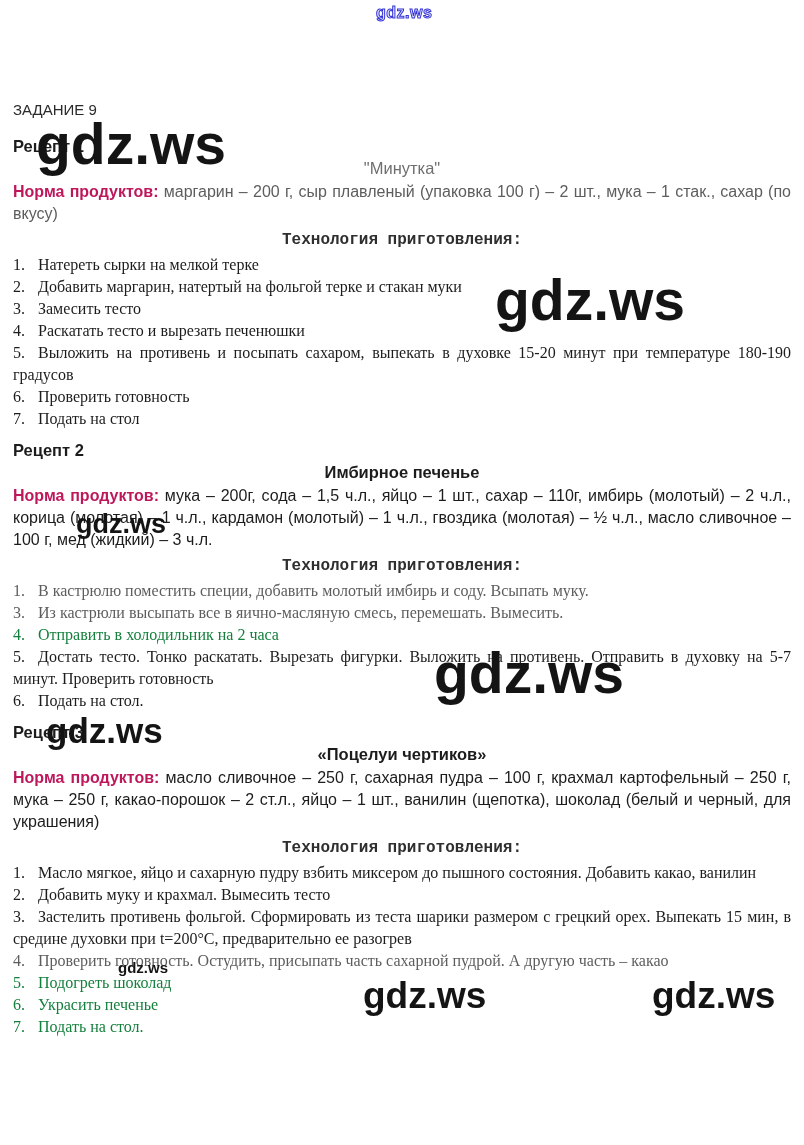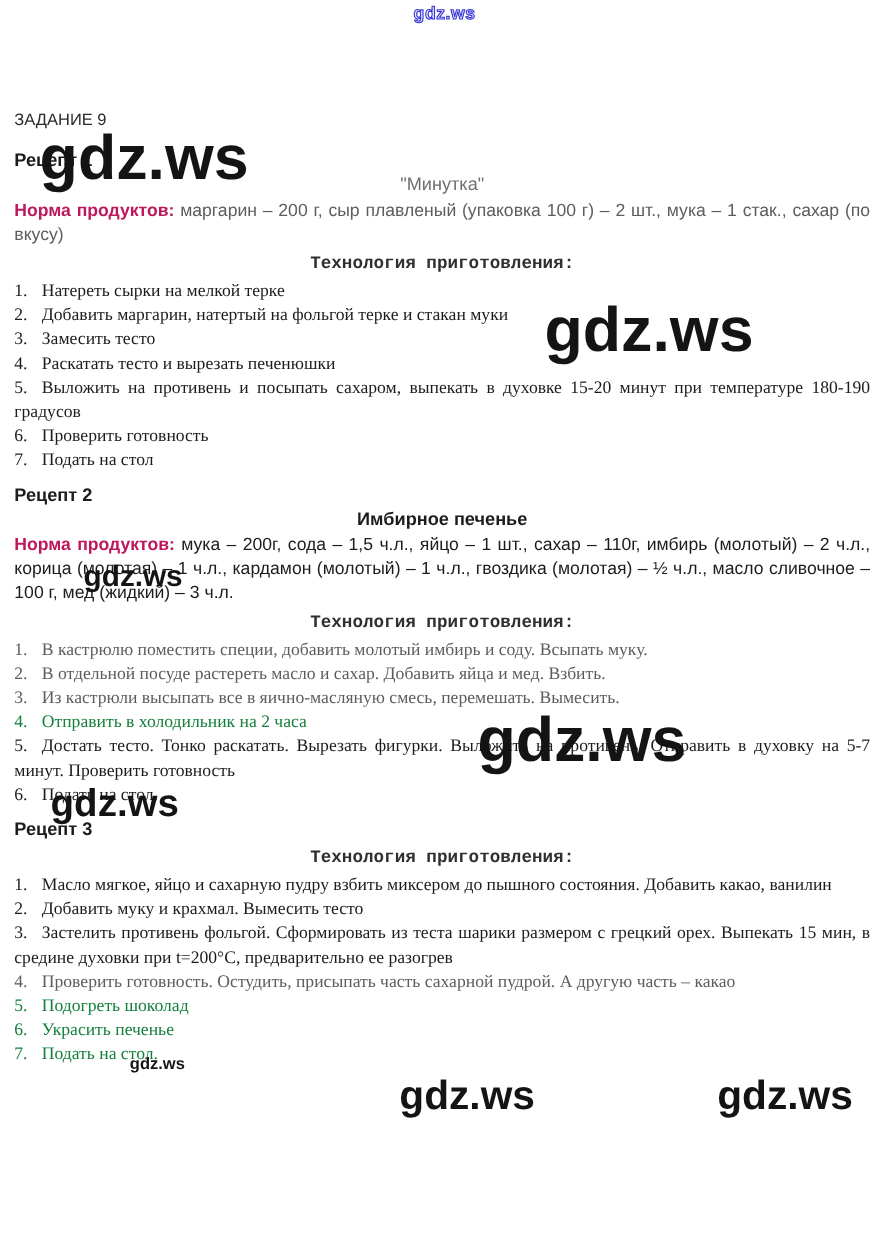--- a/index.html
+++ b/index.html
@@ -69,29 +69,30 @@
     <p class="li"><span class="num">6.</span><span>Проверить готовность</span></p>
     <p class="li"><span class="num">7.</span><span>Подать на стол</span></p>
   </section>
 
   <section class="sec2">
     <p class="rtitle">Рецепт 2</p>
     <p class="rsub">Имбирное печенье</p>
     <p class="norma"><b>Норма продуктов:</b> <span>мука – 200г, сода – 1,5 ч.л., яйцо – 1 шт., сахар – 110г, имбирь (молотый) – 2 ч.л., корица (молотая) – 1 ч.л., кардамон (молотый) – 1 ч.л., гвоздика (молотая) – ½ ч.л., масло сливочное – 100 г, мед (жидкий) – 3 ч.л.</span></p>
     <p class="tech">Технология приготовления:</p>
     <p class="li fade2"><span class="num">1.</span><span>В кастрюлю поместить специи, добавить молотый имбирь и соду. Всыпать муку.</span></p>
-    <p class="li fade2"><span class="num">2.</span><span>В отдельной посуде растереть масло и сахар. Добавить яйца и мед. Взбить.</span></p>
     <p class="li fade2"><span class="num">3.</span><span>Из кастрюли высыпать все в яично-масляную смесь, перемешать. Вымесить.</span></p>
     <p class="li fade"><span class="num">4.</span><span>Отправить в холодильник на 2 часа</span></p>
     <p class="li"><span class="num">5.</span><span>Достать тесто. Тонко раскатать. Вырезать фигурки. Выложить на противень. Отправить в духовку на 5-7 минут. Проверить готовность</span></p>
     <p class="li"><span class="num">6.</span><span>Подать на стол.</span></p>
   </section>
 
   <section class="sec3">
     <p class="rtitle">Рецепт 3</p>
+    <p class="rsub">«Поцелуи чертиков»</p>
+    <p class="norma"><b>Норма продуктов:</b> <span>масло сливочное – 250 г, сахарная пудра – 100 г, крахмал картофельный – 250 г, мука – 250 г, какао-порошок – 2 ст.л., яйцо – 1 шт., ванилин (щепотка), шоколад (белый и черный, для украшения)</span></p>
     <p class="tech">Технология приготовления:</p>
     <p class="li"><span class="num">1.</span><span>Масло мягкое, яйцо и сахарную пудру взбить миксером до пышного состояния. Добавить какао, ванилин</span></p>
     <p class="li"><span class="num">2.</span><span>Добавить муку и крахмал. Вымесить тесто</span></p>
     <p class="li"><span class="num">3.</span><span>Застелить противень фольгой. Сформировать из теста шарики размером с грецкий орех. Выпекать 15 мин, в средине духовки при t=200°C, предварительно ее разогрев</span></p>
     <p class="li fade2"><span class="num">4.</span><span>Проверить готовность. Остудить, присыпать часть сахарной пудрой. А другую часть – какао</span></p>
     <p class="li fade"><span class="num">5.</span><span>Подогреть шоколад</span></p>
     <p class="li fade"><span class="num">6.</span><span>Украсить печенье</span></p>
     <p class="li fade"><span class="num">7.</span><span>Подать на стол.</span></p>
   </section>
 

